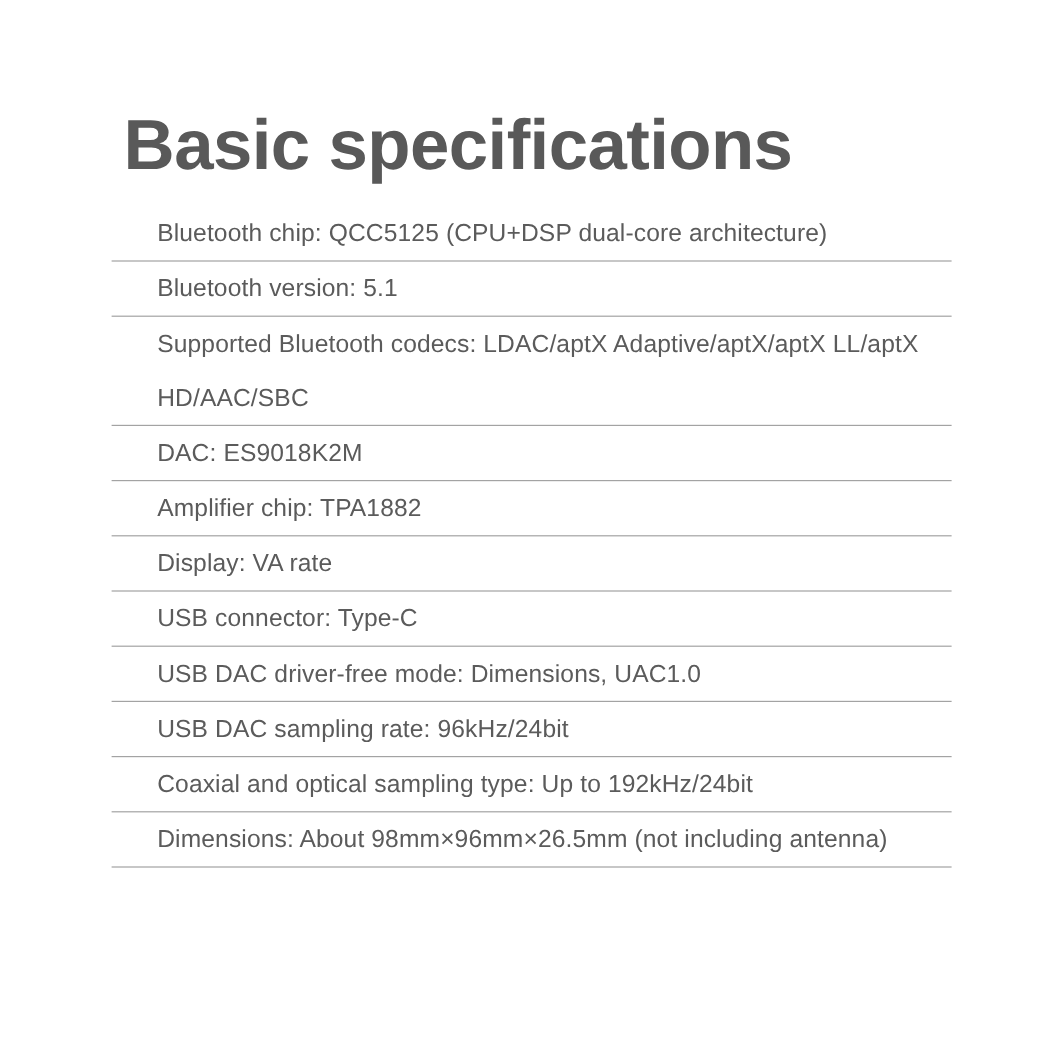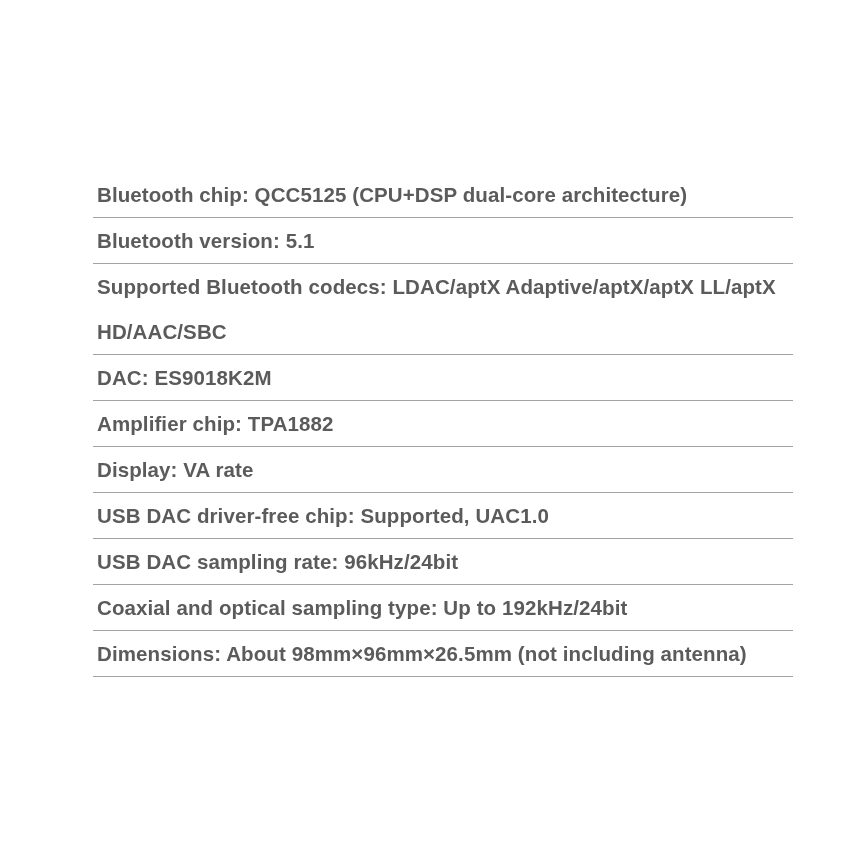--- a/index.html
+++ b/index.html
@@ -46,39 +46,41 @@
     padding: 0 0 0 4px;
     display: flex;
     align-items: center;
     min-height: 45px;
   }
 
   .spec-row-text {
     font-size: 20.5px;
     color: #5b5b5b;
     line-height: 45px;
-    font-weight: bold;
+    font-weight: normal;
     white-space: pre-wrap;
     letter-spacing: 0.1px;
+    margin-left: 34px;
   }
 
   
   .spec-row.is-wrapped {
     min-height: 90px;
     align-items: flex-end;
   }
   .spec-row.is-wrapped .spec-row-text {
     line-height: 45px;
   }
 </style>
 </head>
 <body>
 
 <div class="page">
 
+  <h1 class="page-title">Basic specifications</h1>
 
   <div class="spec-table">
 
   <div class="spec-row">
         <span class="spec-row-text">Bluetooth chip: QCC5125 (CPU+DSP dual-core architecture)</span>
       </div>
       <div class="spec-row">
         <span class="spec-row-text">Bluetooth version: 5.1</span>
       </div>
       <div class="spec-row is-wrapped">
@@ -87,21 +89,24 @@
       <div class="spec-row">
         <span class="spec-row-text">DAC: ES9018K2M</span>
       </div>
       <div class="spec-row">
         <span class="spec-row-text">Amplifier chip: TPA1882</span>
       </div>
       <div class="spec-row">
         <span class="spec-row-text">Display: VA rate</span>
       </div>
       <div class="spec-row">
-        <span class="spec-row-text">USB DAC driver-free chip: Supported, UAC1.0</span>
+        <span class="spec-row-text">USB connector: Type-C</span>
+      </div>
+      <div class="spec-row">
+        <span class="spec-row-text">USB DAC driver-free mode: Dimensions, UAC1.0</span>
       </div>
       <div class="spec-row">
         <span class="spec-row-text">USB DAC sampling rate: 96kHz/24bit</span>
       </div>
       <div class="spec-row">
         <span class="spec-row-text">Coaxial and optical sampling type: Up to 192kHz/24bit</span>
       </div>
       <div class="spec-row">
         <span class="spec-row-text">Dimensions: About 98mm×96mm×26.5mm (not including antenna)</span>
       </div>

